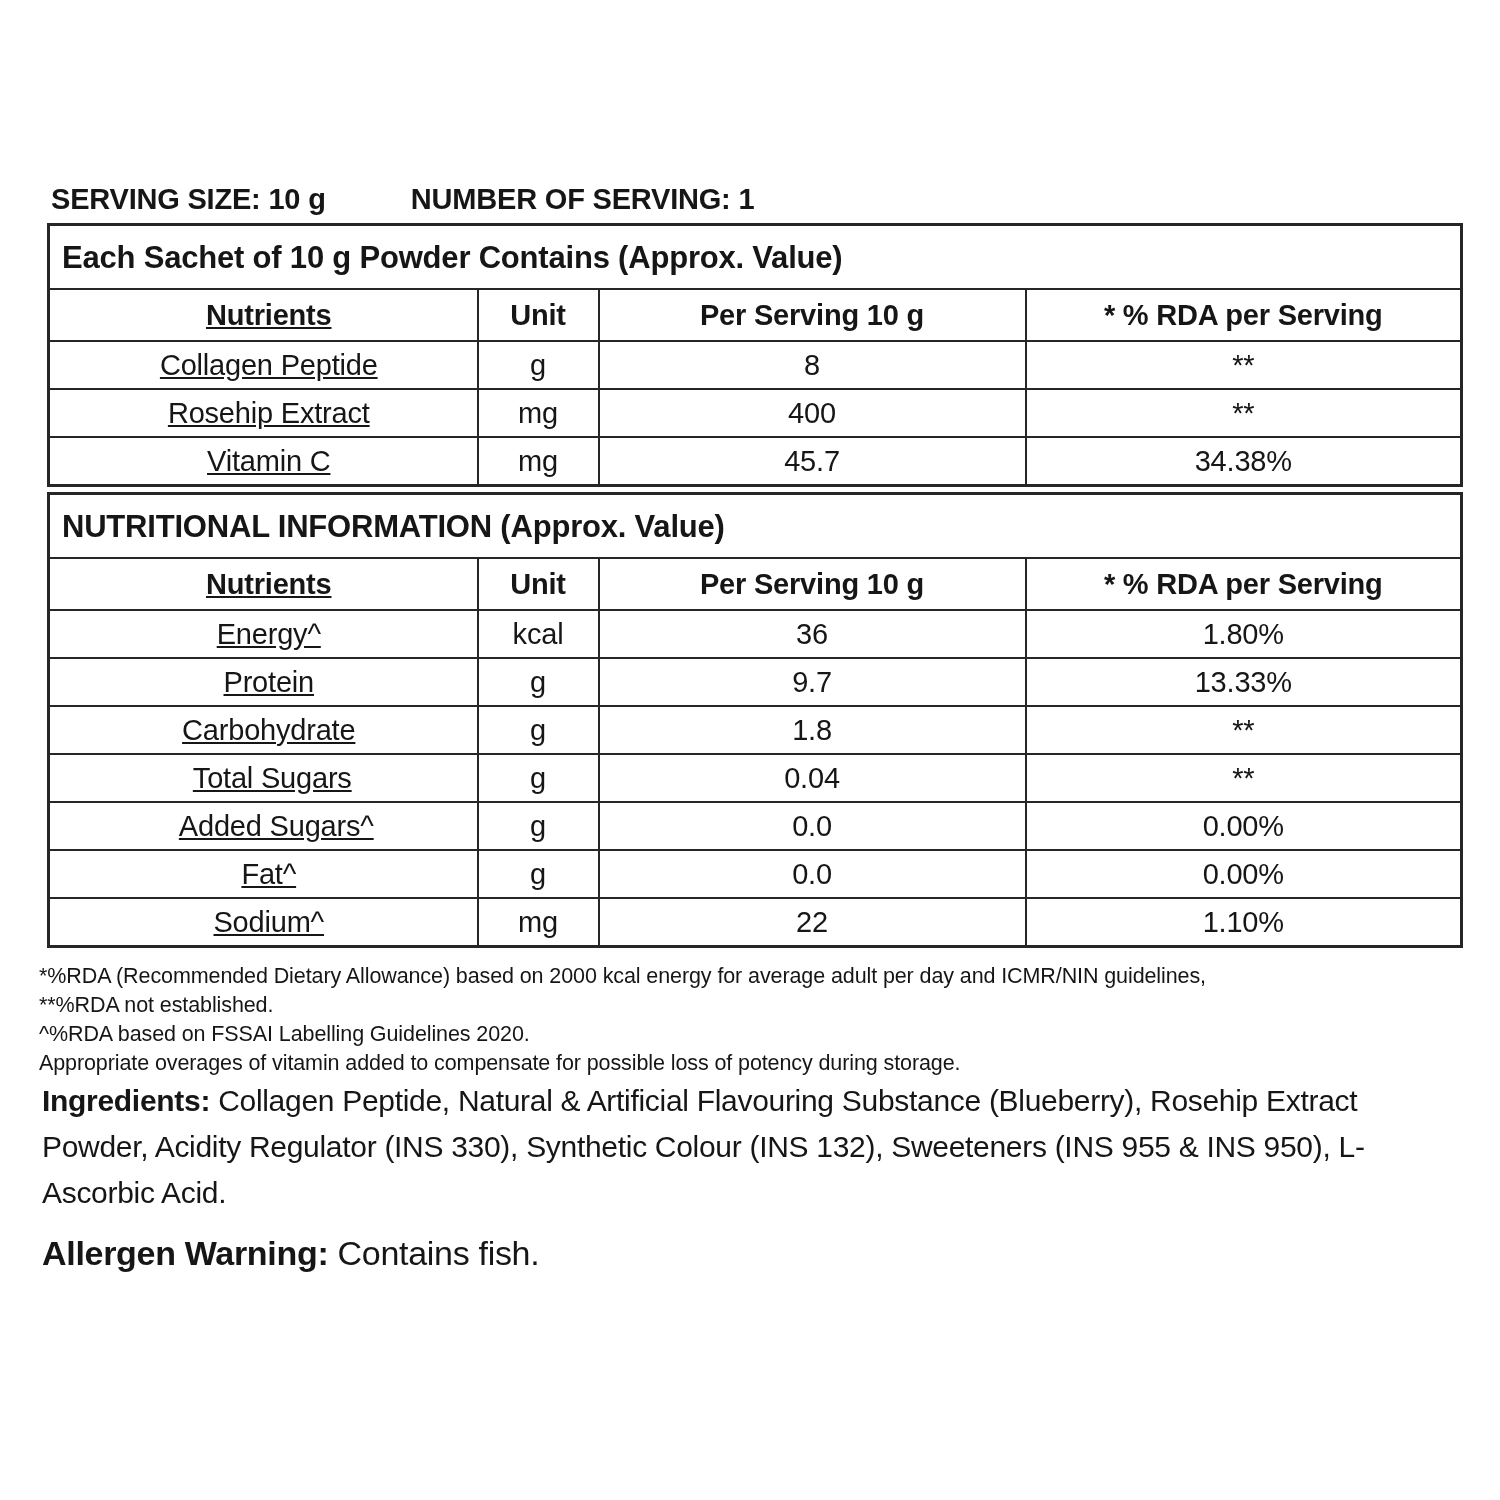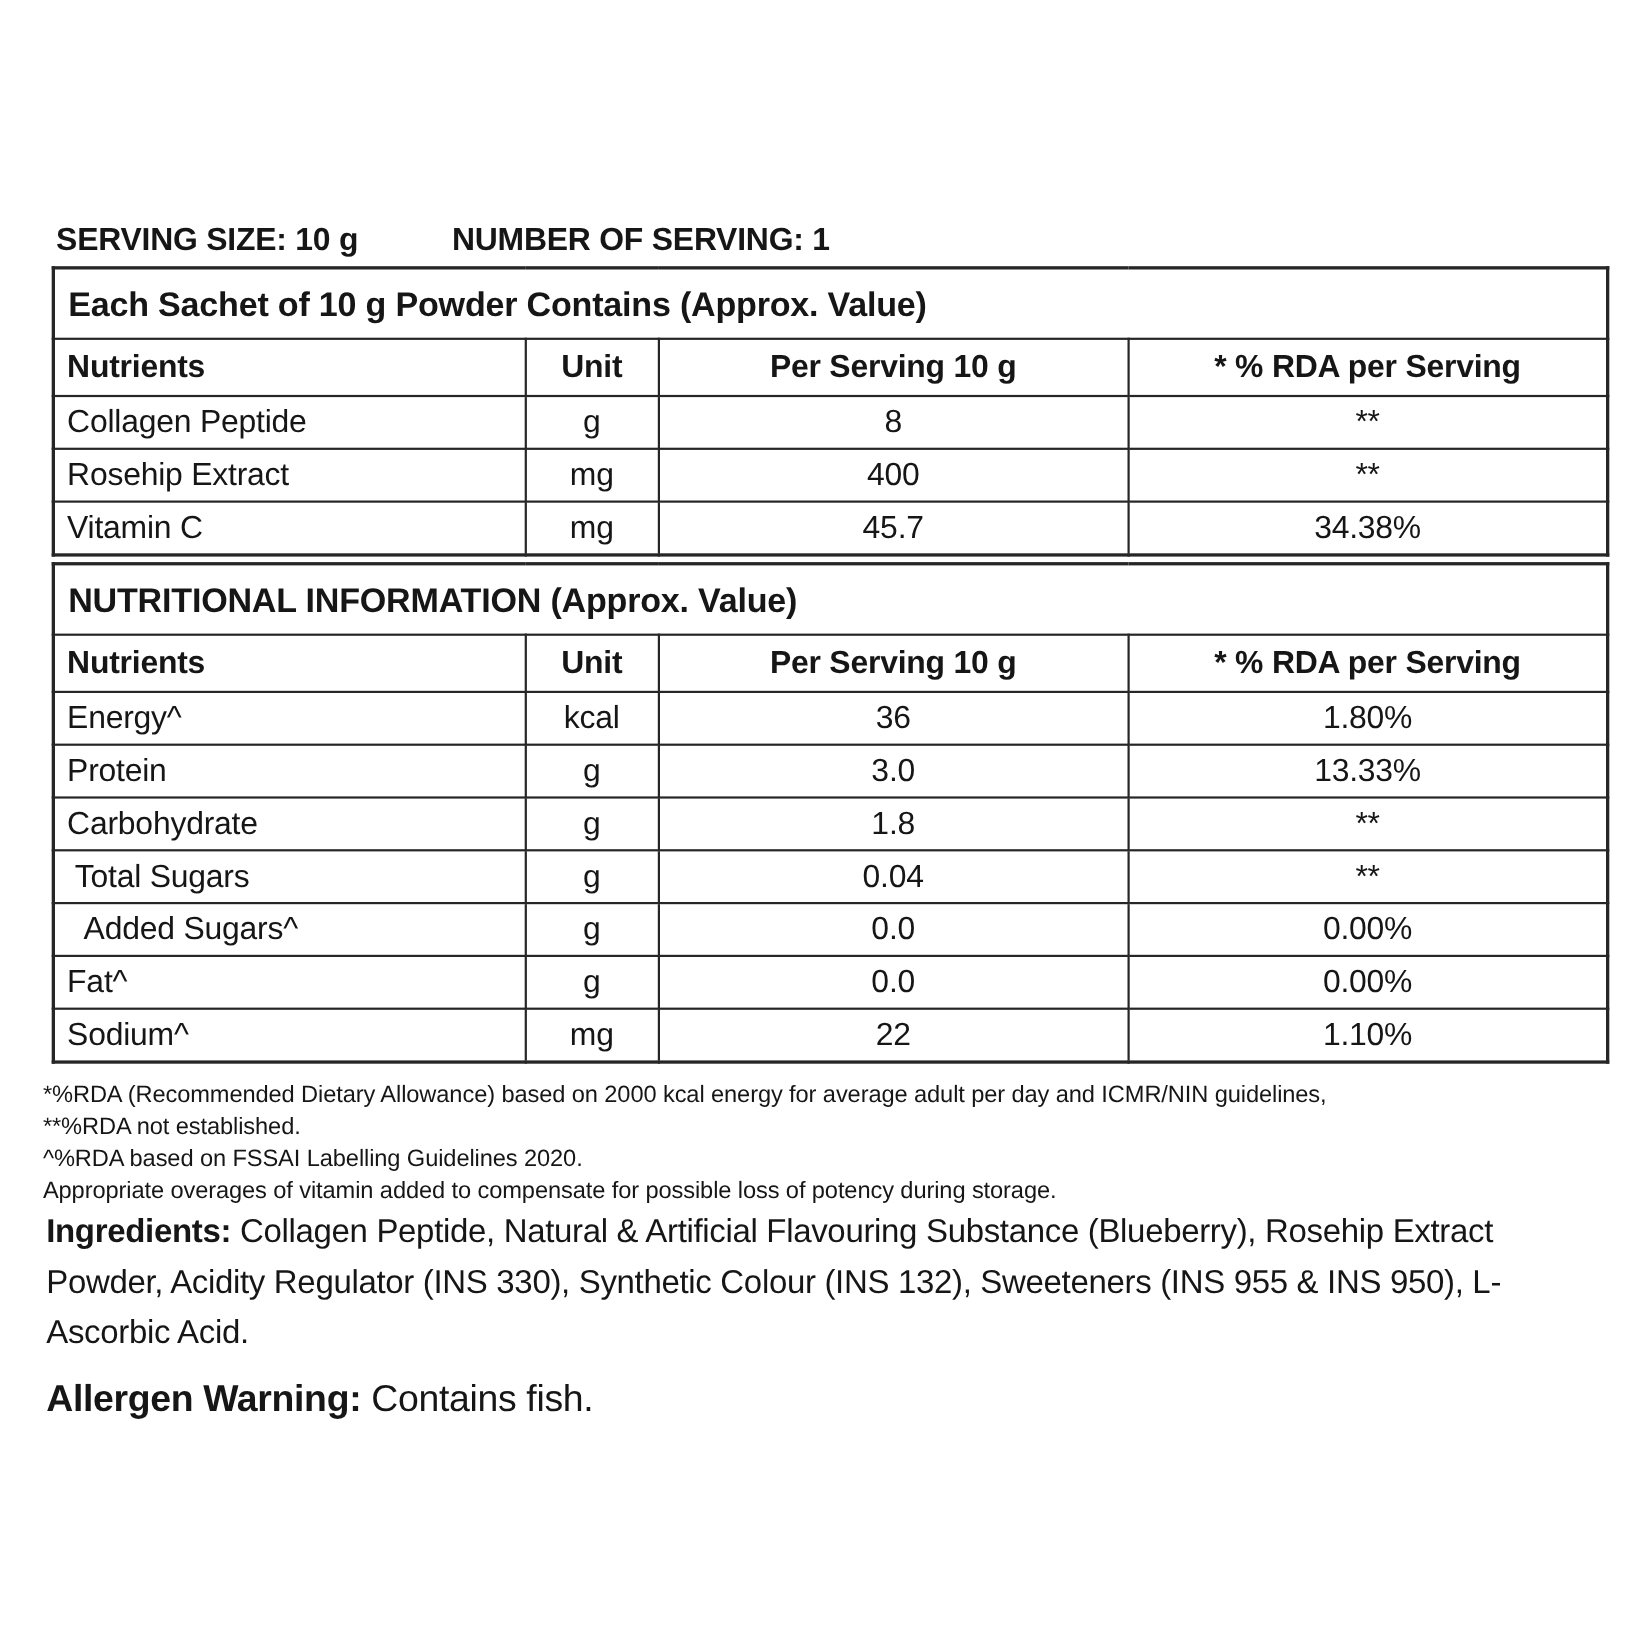--- a/index.html
+++ b/index.html
@@ -1,35 +1,35 @@
 <!DOCTYPE html>
 <html><head>
 <meta charset="utf-8">
 <style>
   html,body{margin:0;padding:0;}
   body{
     width:1500px;height:1500px;background:#ffffff;
     font-family:"Liberation Sans",sans-serif;color:#161616;
     -webkit-font-smoothing:antialiased;overflow:hidden;position:relative;
   }
-  .sheet{position:absolute;left:47px;top:202px;width:1413px;}
+  .sheet{position:absolute;left:47px;top:183px;width:1413px;}
 
   .top-line{font-weight:bold;font-size:29px;letter-spacing:-0.2px;margin-left:4px;line-height:33px;}
   .top-line .first{display:inline-block;width:352px;}
 
   table{width:100%;table-layout:fixed;border-collapse:collapse;}
   .t1{margin-top:7px;}
   .t2{margin-top:5px;}
   td{border:2px solid #262626;font-size:29px;padding:0;vertical-align:middle;
      text-align:center;letter-spacing:-0.2px;overflow:hidden;white-space:nowrap;}
   table{border:3px solid #262626;}
   tr.title-row td{font-weight:bold;font-size:31px;text-align:left;padding:14px 0 12px 12px;letter-spacing:-0.2px;}
   tr.head-row td{font-weight:bold;height:50px;}
   tr.data-row td{height:46px;}
-  td.c1{text-align:left;padding-left:11px;}
+  td.c1{text-align:center;padding-left:11px;text-decoration:underline;}
   tr.ind1 td.c1{padding-left:18px;}
   tr.ind2 td.c1{padding-left:26px;}
 
   .footnotes{margin-top:14px;margin-left:-8px;font-size:21.5px;line-height:29px;letter-spacing:-0.1px;}
   .ingredients{margin-left:-5px;font-size:30px;line-height:46px;letter-spacing:-0.3px;width:1365px;}
   .ingredients .lbl{font-weight:bold;}
   .allergen{margin-top:14px;margin-left:-5px;font-size:34px;line-height:46px;letter-spacing:-0.3px;}
   .allergen .lbl{font-weight:bold;}
 </style>
 </head>
@@ -99,21 +99,21 @@
       </tr>
       <tr class="data-row">
         <td class="c1">Energy^</td>
         <td>kcal</td>
         <td>36</td>
         <td>1.80%</td>
       </tr>
       <tr class="data-row">
         <td class="c1">Protein</td>
         <td>g</td>
-        <td>3.0</td>
+        <td>9.7</td>
         <td>13.33%</td>
       </tr>
       <tr class="data-row">
         <td class="c1">Carbohydrate</td>
         <td>g</td>
         <td>1.8</td>
         <td>**</td>
       </tr>
       <tr class="data-row ind1">
         <td class="c1">Total Sugars</td>

